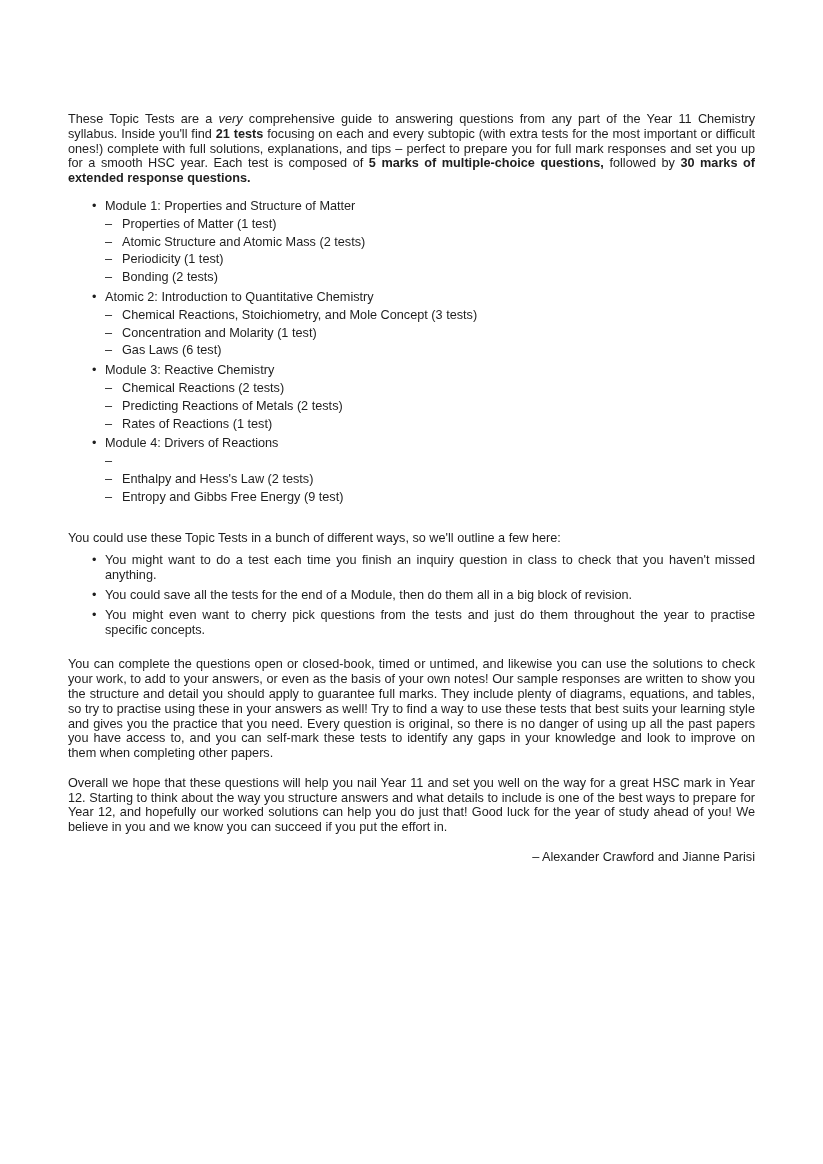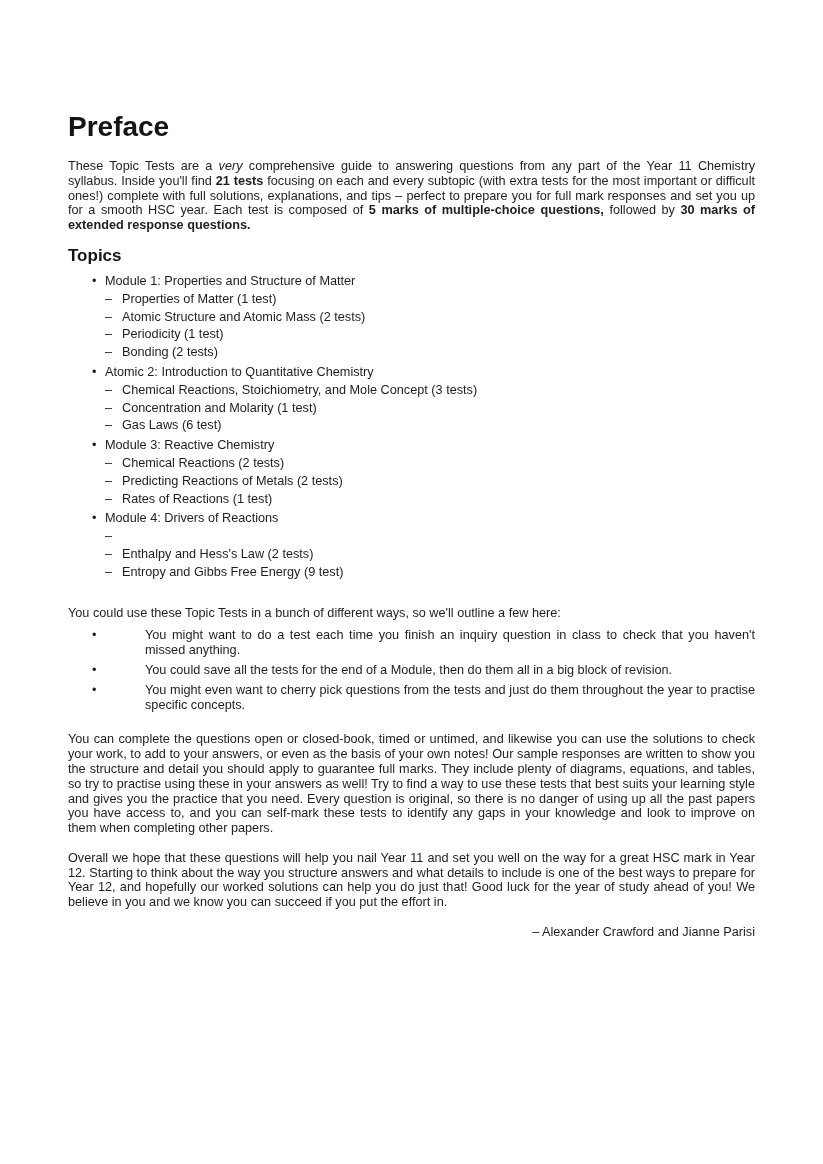--- a/index.html
+++ b/index.html
@@ -45,38 +45,36 @@
   .module-row { display: flex; }
   .bullet-marker { width: 13px; flex: none; }
   .subtopics { padding-left: 13px; }
   .sub-row { display: flex; margin-top: 3px; }
   .dash-marker { width: 17px; flex: none; }
 
   .usage-intro { margin: 0; }
   .usage-list { padding-left: 24px; margin: 8px 0 20px 0; }
   .usage-item { display: flex; margin-top: 5px; }
   .usage-item:first-child { margin-top: 3px; }
-  .usage-text { flex: 1; text-align: justify; margin-left: 40px; }
+  .usage-text { flex: 1; text-align: justify; }
 
   .closing p { margin-bottom: 15px; }
 
   .signature {
     text-align: right;
   }
 </style>
 </head>
 <body>
 
 <div class="page">
-  <h1 class="doc-title">Preface</h1>
 
 
   <p class="intro justify"><span class="">These Topic Tests are a </span><span class="i">very</span><span class=""> comprehensive guide to answering questions from any part of the Year 11 Chemistry syllabus. Inside you'll find </span><span class="b ">21 tests</span><span class=""> focusing on each and every subtopic (with extra tests for the most important or difficult ones!) complete with full solutions, explanations, and tips – perfect to prepare you for full mark responses and set you up for a smooth HSC year. Each test is composed of </span><span class="b ">5 marks of multiple-choice questions,</span><span class=""> followed by </span><span class="b ">30 marks of extended response questions.</span></p>
 
-  <h2 class="section-heading">Topics</h2>
 
   <ul class="topics-list">
       <li>
         <div class="module-row">
           <span class="bullet-marker">•</span>
           <span class="module-label">Module 1: Properties and Structure of Matter</span>
         </div>
         <ul class="subtopics">
           <li class="sub-row">
             <span class="dash-marker">–</span>

